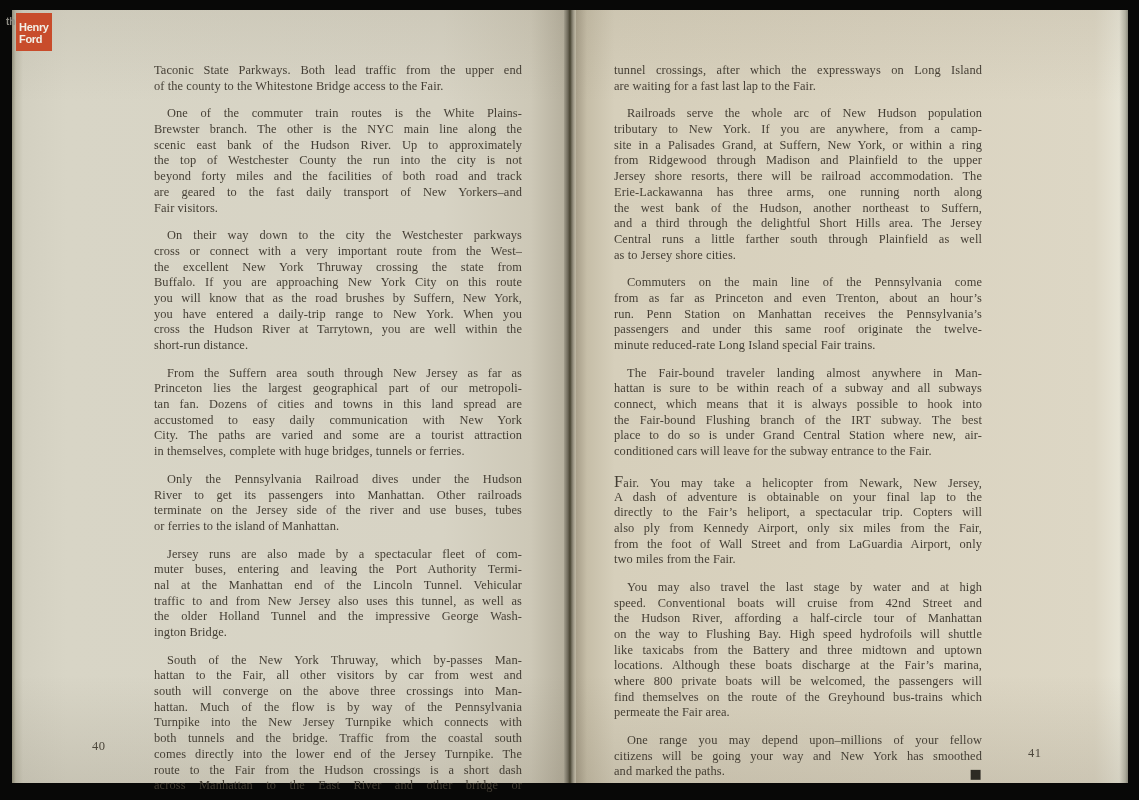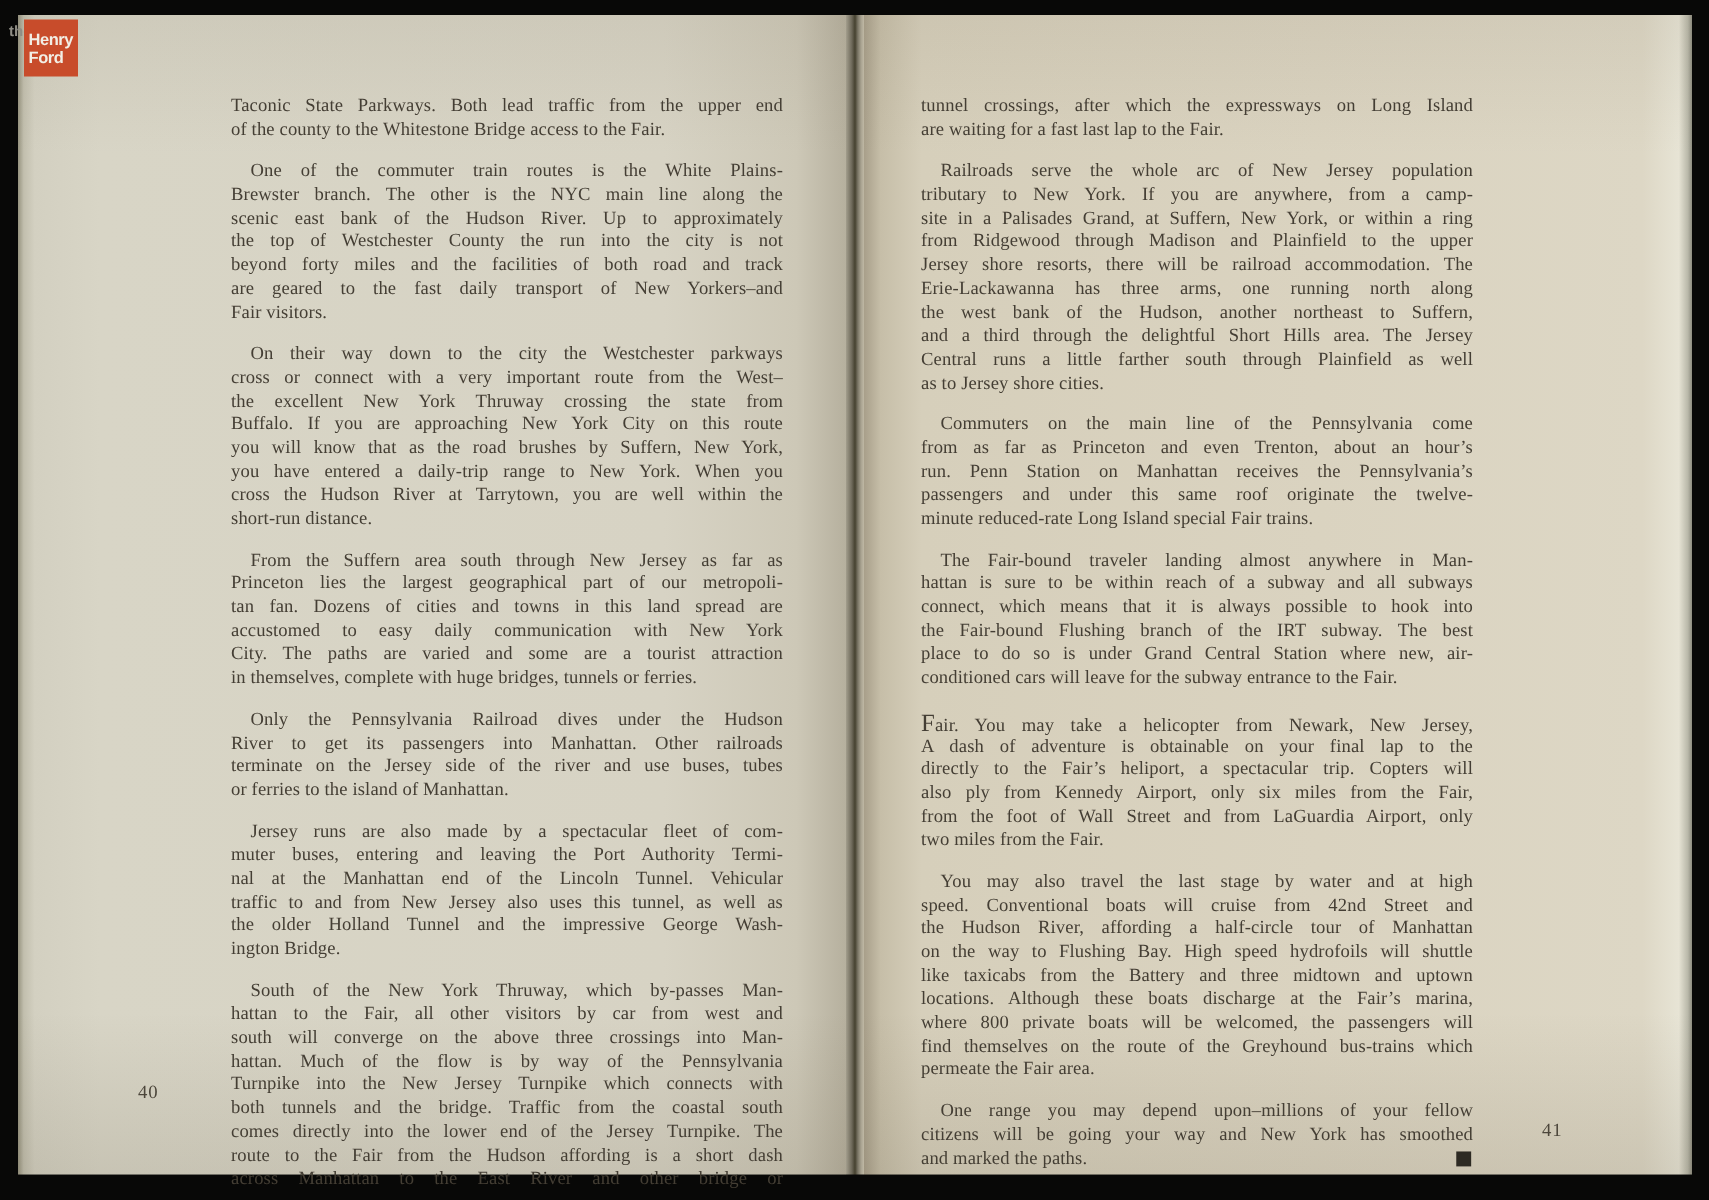--- a/index.html
+++ b/index.html
@@ -35,29 +35,29 @@
   .text-col-right{left:590px;}
   .line{
     text-align:justify;text-align-last:justify;
     height:15.7px;overflow:hidden;white-space:normal;
   }
   .line.last{text-align-last:auto;}
   .line.indent{text-indent:13px;}
   .para{margin:12px;}
   .para.opener{margin-top:14px;}
   .para.opener .line:first-child::first-letter{font-size:16.5px;}
-  .line.with-mark{display:flex;justify-content:space-between;align-items:center;text-align-last:auto;}
+  .line.with-mark{display:flex;justify-content:space-between;align-items:flex-end;text-align-last:auto;}
   .end-mark{
     font-size:13px;line-height:13px;color:#2d2a23;
     font-family:"DejaVu Sans", sans-serif;
   }
   .page-number{
     position:absolute;font-size:12.5px;color:#4c463b;letter-spacing:0.5px;
   }
-  .page-number-left{left:80px;top:711px;}
+  .page-number-left{left:80px;top:729px;}
   .page-number-right{left:1016px;top:736px;}
   .logo{position:absolute;left:5px;top:13px;width:60px;height:50px;}
   .logo-the{
     position:absolute;left:1px;top:3px;
     font-family:"Liberation Sans", sans-serif;font-size:10px;font-weight:700;
     color:#8f8d85;
   }
   .logo-box{
     position:absolute;left:11px;top:0;width:36px;height:38px;
     background:#c84c2b;
@@ -125,31 +125,31 @@
         <div class="line last">ington Bridge.</div>
       </div>
       <div class="para">
         <div class="line indent">South of the New York Thruway, which by-passes Man-</div>
         <div class="line">hattan to the Fair, all other visitors by car from west and</div>
         <div class="line">south will converge on the above three crossings into Man-</div>
         <div class="line">hattan. Much of the flow is by way of the Pennsylvania</div>
         <div class="line">Turnpike into the New Jersey Turnpike which connects with</div>
         <div class="line">both tunnels and the bridge. Traffic from the coastal south</div>
         <div class="line">comes directly into the lower end of the Jersey Turnpike. The</div>
-        <div class="line">route to the Fair from the Hudson affording is a short dash</div>
+        <div class="line">route to the Fair from the Hudson crossings is a short dash</div>
         <div class="line">across Manhattan to the East River and other bridge or</div>
       </div>
     </div>
   <div class="text-col text-col-right" id="right-text">
       <div class="para">
         <div class="line">tunnel crossings, after which the expressways on Long Island</div>
         <div class="line last">are waiting for a fast last lap to the Fair.</div>
       </div>
       <div class="para">
-        <div class="line indent">Railroads serve the whole arc of New Jersey population</div>
+        <div class="line indent">Railroads serve the whole arc of New Hudson population</div>
         <div class="line">tributary to New York. If you are anywhere, from a camp-</div>
         <div class="line">site in a Palisades Grand, at Suffern, New York, or within a ring</div>
         <div class="line">from Ridgewood through Madison and Plainfield to the upper</div>
         <div class="line">Jersey shore resorts, there will be railroad accommodation. The</div>
         <div class="line">Erie-Lackawanna has three arms, one running north along</div>
         <div class="line">the west bank of the Hudson, another northeast to Suffern,</div>
         <div class="line">and a third through the delightful Short Hills area. The Jersey</div>
         <div class="line">Central runs a little farther south through Plainfield as well</div>
         <div class="line last">as to Jersey shore cities.</div>
       </div>

